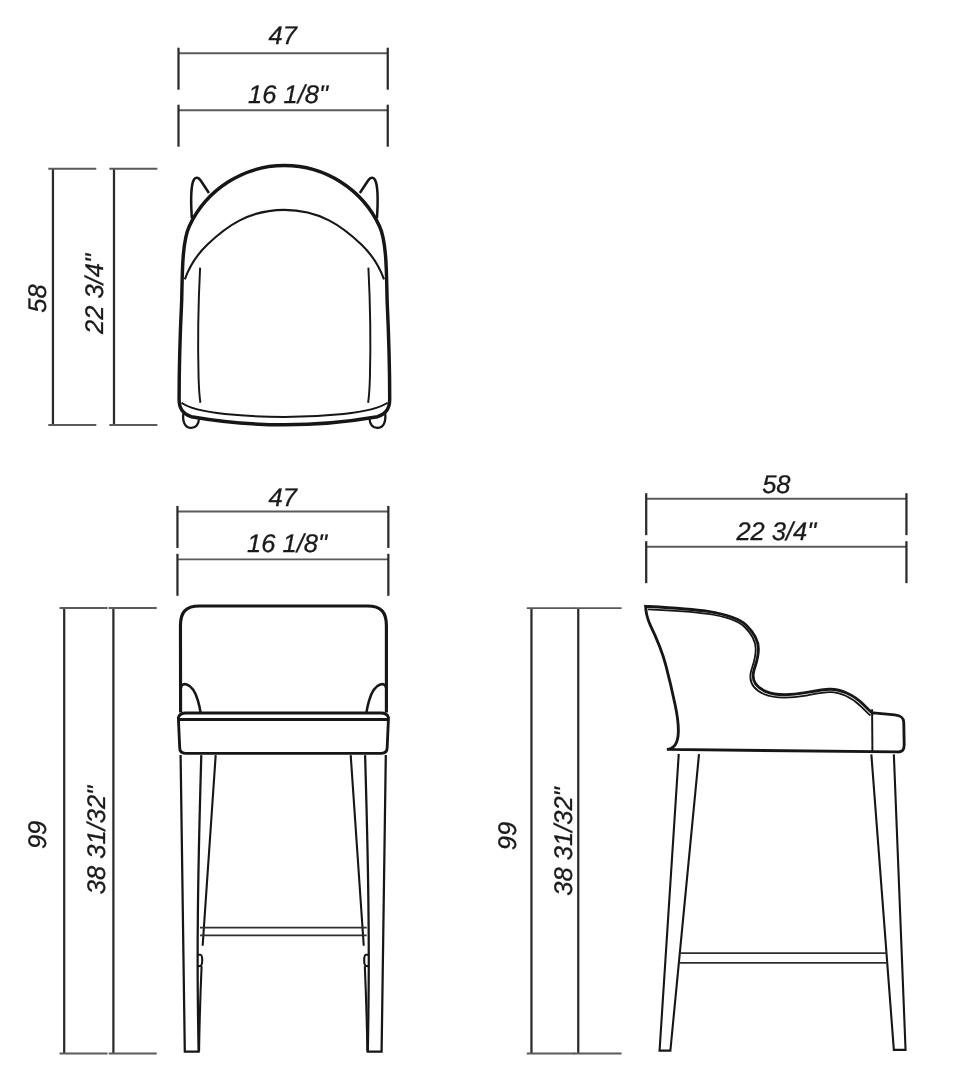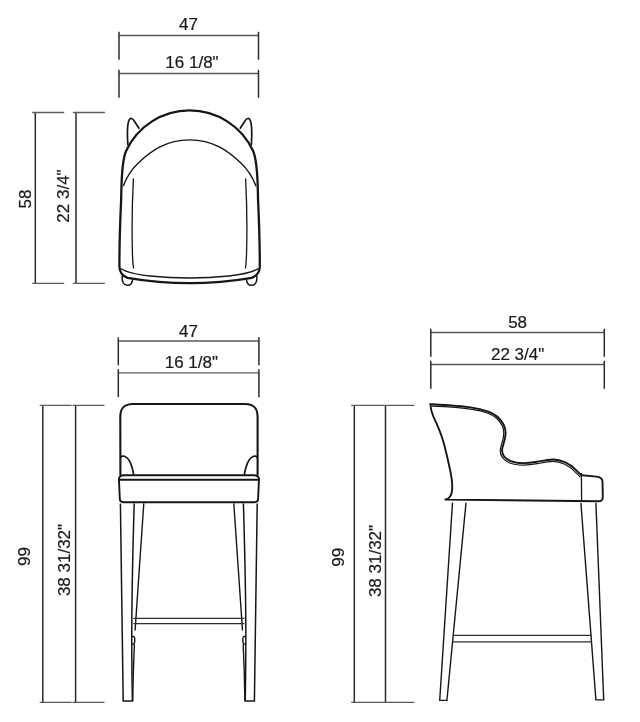--- a/index.html
+++ b/index.html
@@ -1,16 +1,16 @@
 <!DOCTYPE html>
 <html><head>
 <meta charset="utf-8">
 <style>
   html,body{margin:0;padding:0;background:#ffffff;}
-  .wrap{position:relative;width:640px;height:722px;background:#ffffff;overflow:hidden;}
+  .wrap{position:relative;width:640px;height:722px;background:#ffffff;overflow:hidden;font-style:italic;}
   svg{display:block;}
   text{font-family:"Liberation Sans",sans-serif;font-weight:normal;fill:#1a1a1a;stroke:#1a1a1a;stroke-width:0.2;}
 </style>
 </head>
 <body>
 <div class="wrap">
 <svg width="640" height="722" viewBox="0 0 640 722" fill="none">
 
 <g stroke="#5a5a5a" stroke-width="1.3">
   <line x1="119" y1="35.5" x2="258.5" y2="35.5"></line>

